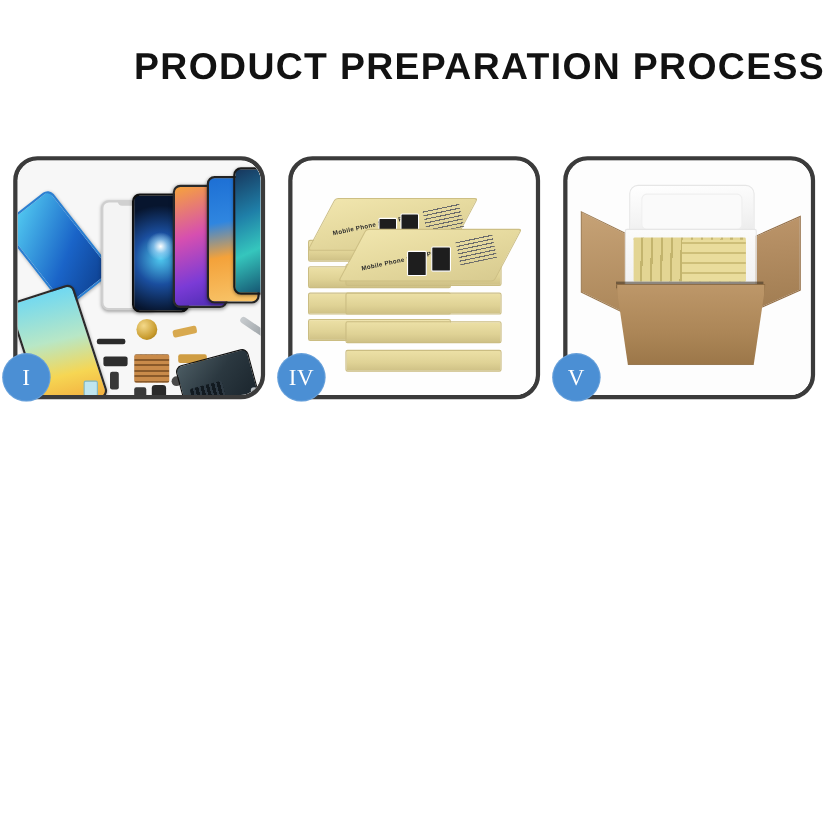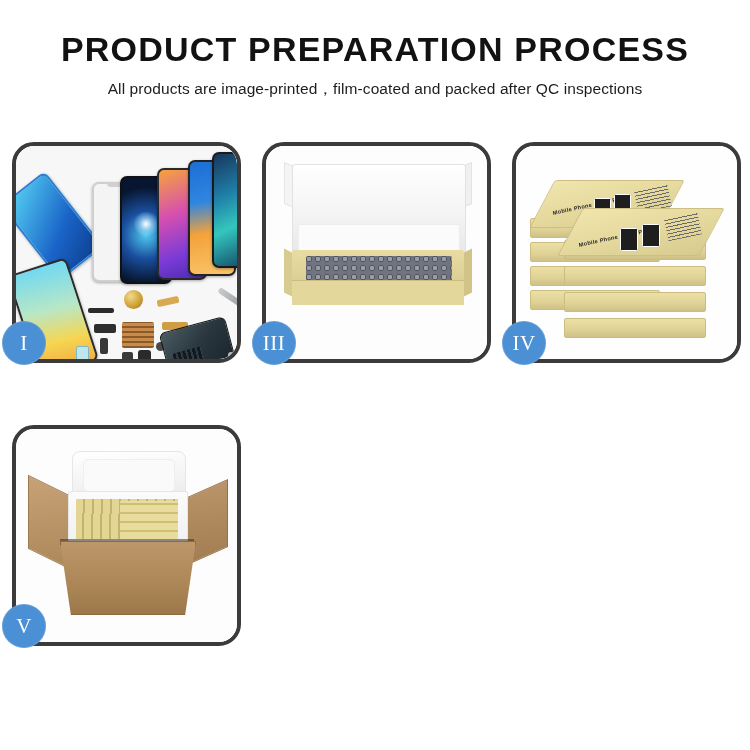--- a/index.html
+++ b/index.html
@@ -3,21 +3,21 @@
 <meta charset="utf-8">
 <style>
   html,body{margin:0;padding:0;}
   body{
     width:750px;height:750px;background:#ffffff;
     font-family:"Liberation Sans", sans-serif;
     overflow:hidden;position:relative;
   }
   .page{width:750px;height:750px;position:relative;}
 
-  .header{text-align:center;padding-top:32px;}
+  .header{text-align:right;padding-top:44px;}
   .title{
     font-size:34px;font-weight:700;color:#121212;
     letter-spacing:1.2px;line-height:1.05;white-space:nowrap;
   }
   .subtitle{
     font-size:15.5px;color:#1d1d1d;margin-top:11px;
     letter-spacing:.1px;white-space:nowrap;font-weight:400;
   }
 
   .grid{
@@ -173,21 +173,20 @@
 
   .p1,.p2,.p3,.p4,.p5,.p6{border-radius:18px;}
 </style>
 </head>
 <body>
 
 <div class="page">
 
   <div class="header">
     <div class="title">PRODUCT PREPARATION PROCESS</div>
-    <div class="subtitle">All products are image-printed，film-coated and packed after QC inspections</div>
   </div>
 
   <div class="grid">
 
     <div class="cell">
       <div class="panel">
         <div class="panel-inner">
           <div class="p1">
             <div class="ph ph-a"></div>
             <div class="ph ph-b"></div>
@@ -211,38 +210,20 @@
             <div class="pt pt-tool"></div>
             <div class="pt pt-screw1"></div>
 
           </div>
         </div>
       </div>
       <div class="badge">I</div>
     </div>
 
 
-    <div class="cell">
-      <div class="panel">
-        <div class="panel-inner">
-          <div class="p3">
-            <div class="b3-lidflapL"></div>
-            <div class="b3-lidflapR"></div>
-            <div class="b3-lid"></div>
-            <div class="b3-foam"></div>
-            <div class="b3-trayL"></div>
-            <div class="b3-trayR"></div>
-            <div class="b3-tray"></div>
-            <div class="b3-fill"></div>
-            <div class="b3-trayfront"></div>
-          </div>
-        </div>
-      </div>
-      <div class="badge">III</div>
-    </div>
 
     <div class="cell">
       <div class="panel">
         <div class="panel-inner">
           <div class="p4">
             <div class="stack">
 
               <div class="sbox" style="left:6px;top:46px;"></div>
               <div class="sbox" style="left:6px;top:70px;"></div>
               <div class="sbox" style="left:6px;top:94px;"></div>

